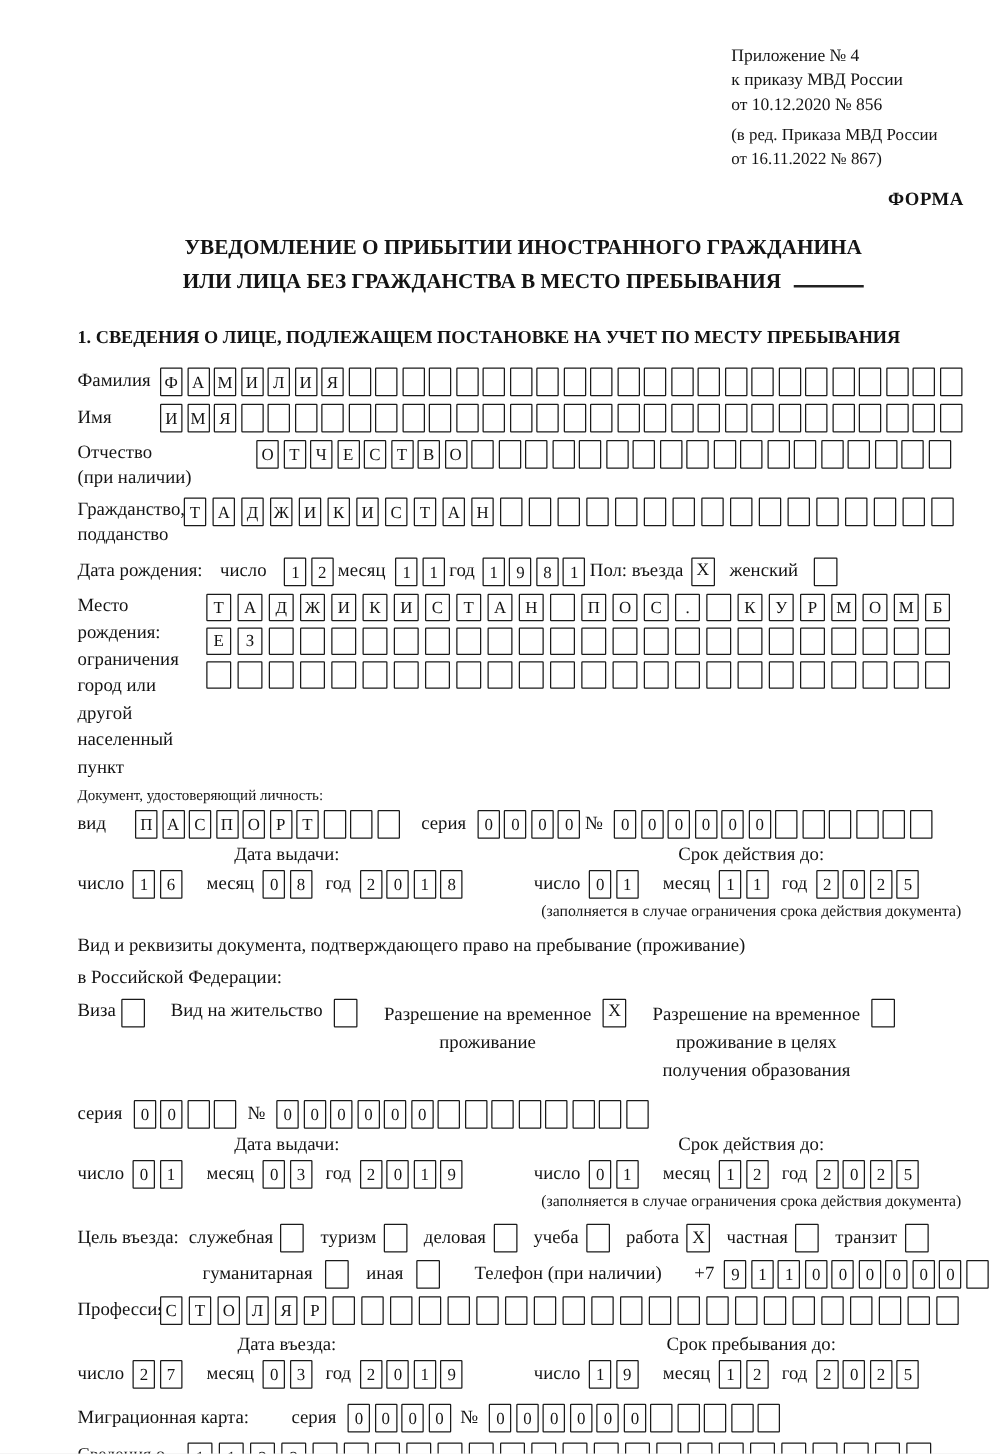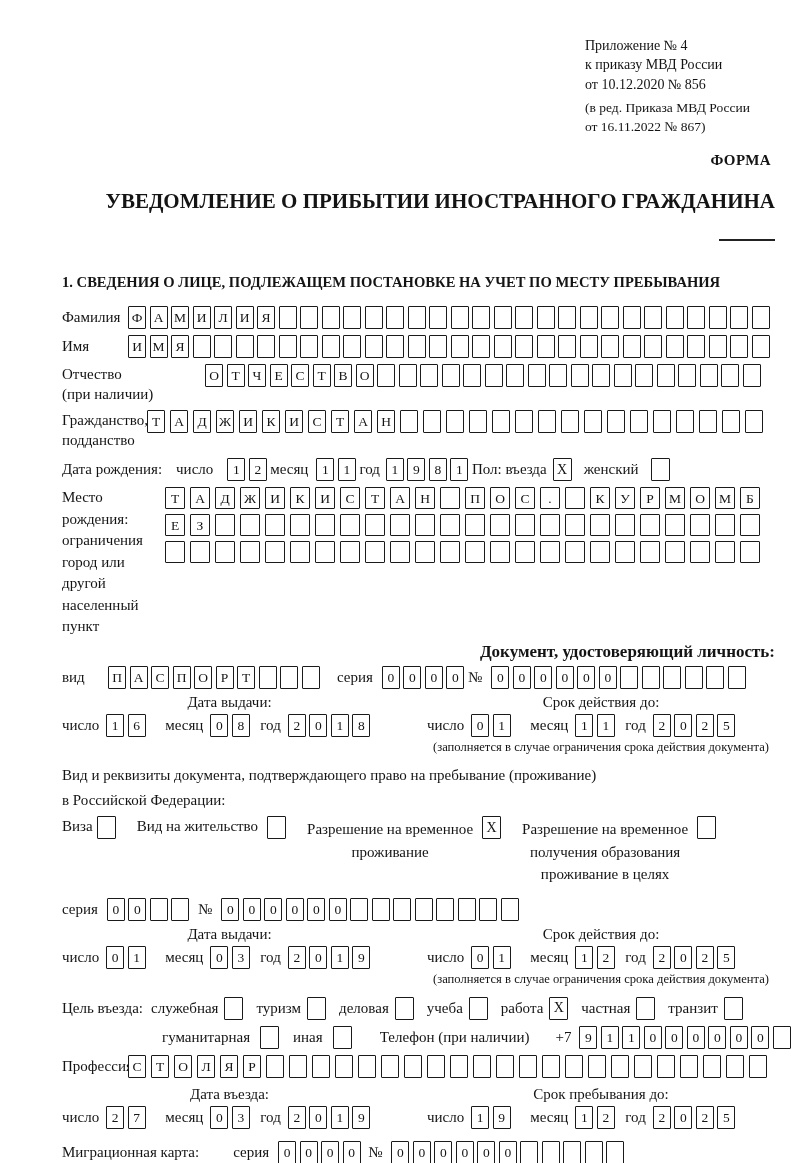--- a/index.html
+++ b/index.html
@@ -5,21 +5,21 @@
   html,body{margin:0;padding:0;background:#e8e8e8;}
   .page{
     width:800px;height:1163px;margin:0 auto;background:#ffffff;
     font-family:"Liberation Serif","DejaVu Serif",serif;color:#141414;
     box-sizing:border-box;padding:36px 25px 0 62px;overflow:hidden;position:relative;
   }
   
   .annex{margin-left:auto;width:190px;font-size:14px;line-height:1.38;}
   .annex .ed{font-size:13.5px;margin-top:5px;}
   .forma{text-align:right;font-weight:bold;font-size:15px;margin-top:16px;padding-right:4px;letter-spacing:.4px;}
-  .title{text-align:right;font-weight:bold;font-size:21px;line-height:1.55;margin-top:16px;}
+  .title{text-align:center;font-weight:bold;font-size:17px;line-height:1.55;margin-top:16px;}
   .blank{display:inline-block;width:56px;border-bottom:2px solid #222;height:14px;margin-left:10px;vertical-align:baseline;}
   .sect{font-weight:bold;font-size:14.6px;margin-top:24px;}
   
   .row{display:flex;align-items:center;margin-top:6px;font-size:15px;}
   .row.top{align-items:flex-start;}
   .lab{flex:none;font-family:Liberation Serif, serif;}
   .lab2{flex:none;line-height:20px;}
   .cells{display:flex;flex:none;}
   .cell{
     box-sizing:border-box;flex:none;width:18px;height:23px;margin-right:3.5px;
@@ -47,41 +47,41 @@
   .opt + .opt{margin-left:21px;}
   .opt .cbox{margin-left:9px;margin-top:-2px;}
   .optlab.multi{text-align:center;line-height:1.5;}
   
   .plab{margin-left:13px;margin-right:6px;}
   .plab.first{margin-left:8px;}
   
   .block{display:flex;align-items:flex-start;margin-top:6px;font-size:15px;}
   .blocklabs{flex:none;line-height:21.5px;}
   .blockrows .cells{margin-bottom:5px;}
-  .heading-center{text-align:right;font-weight:bold;font-size:17px;margin-top:4px;}
+  .heading-center{text-align:left;font-weight:normal;font-size:12px;margin-top:4px;}
 </style>
 </head>
 <body>
 
 <div class="page">
 
   <div class="annex">
     <div>Приложение № 4</div>
     <div>к приказу МВД России</div>
     <div>от 10.12.2020 № 856</div>
     <div class="ed">
       <div>(в ред. Приказа МВД России</div>
       <div>от 16.11.2022 № 867)</div>
     </div>
   </div>
   <div class="forma">ФОРМА</div>
 
   <div class="title">
     <div>УВЕДОМЛЕНИЕ О ПРИБЫТИИ ИНОСТРАННОГО ГРАЖДАНИНА</div>
-    <div><span class="blank"></span></div>
+    <div><span>ИЛИ ЛИЦА БЕЗ ГРАЖДАНСТВА В МЕСТО ПРЕБЫВАНИЯ</span><span class="blank"></span></div>
   </div>
 
   <div class="sect">1. СВЕДЕНИЯ О ЛИЦЕ, ПОДЛЕЖАЩЕМ ПОСТАНОВКЕ НА УЧЕТ ПО МЕСТУ ПРЕБЫВАНИЯ</div>
 
   <div class="row" style="margin-top:15px">
     <span class="lab" style="width:66px">Фамилия</span>
     <div class="cells">
         <div class="cell">Ф</div>
         <div class="cell">А</div>
         <div class="cell">М</div>
@@ -451,22 +451,22 @@
         <div>Разрешение на временное</div>
         <div>проживание</div>
       </div>
       <div class="cells cbox">
           <div class="cell">X</div>
         </div>
     </div>
     <div class="opt">
       <div class="optlab multi">
         <div>Разрешение на временное</div>
+        <div>проживание в целях</div>
         <div>получения образования</div>
-        <div>проживание в целях</div>
       </div>
       <div class="cells cbox">
           <div class="cell"></div>
         </div>
     </div>
   </div>
 
   <div class="row" style="margin-top:12px">
     <span class="lbl" style="margin-right:9px">серия</span>
     <div class="cells">

